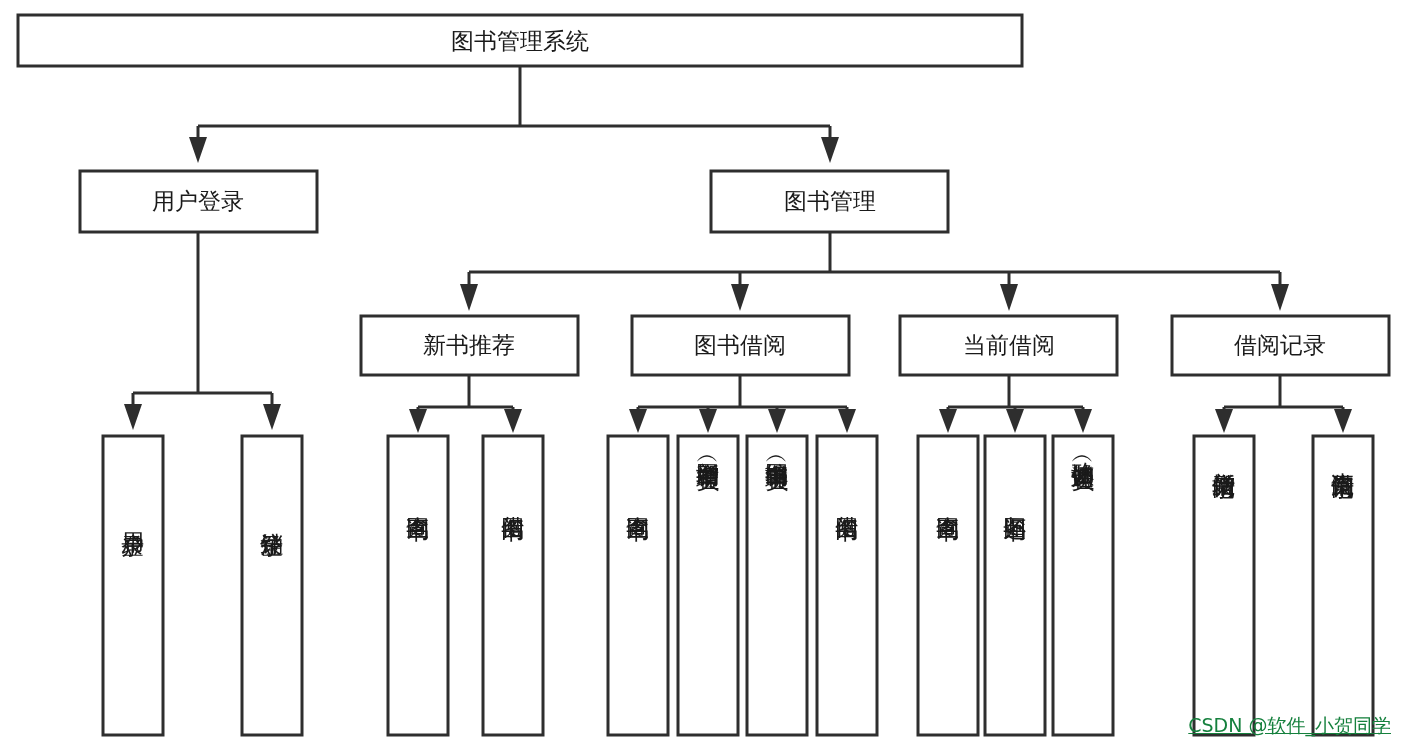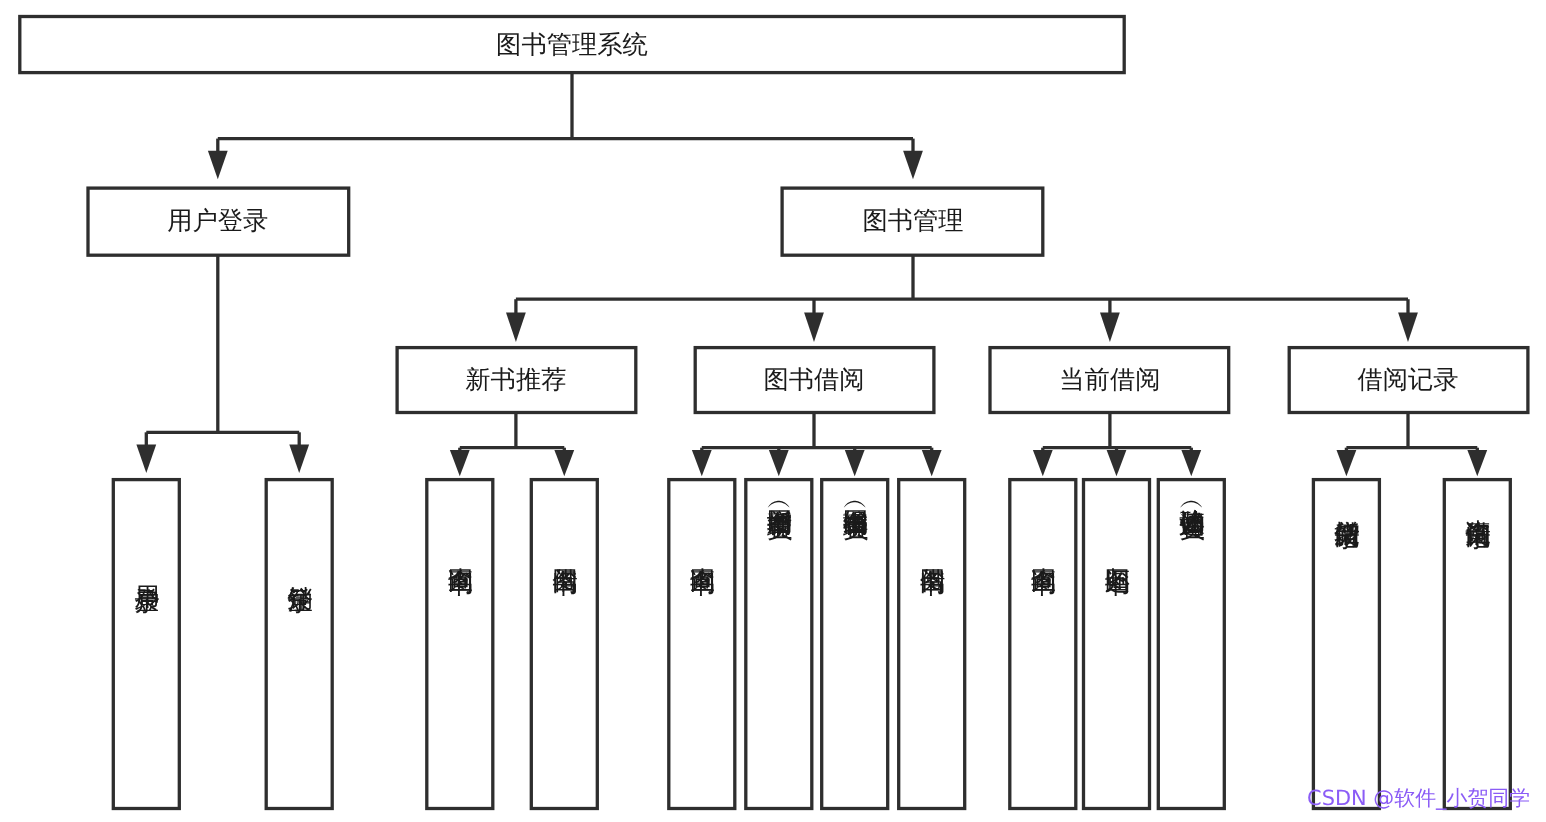--- a/index.html
+++ b/index.html
@@ -71,23 +71,24 @@
     letter-spacing: 1px;
     white-space: nowrap;
     text-align: left;
   }
   .watermark {
     position: absolute;
     right: 14px;
     bottom: 8px;
     font-family: "DejaVu Sans", "Liberation Sans", sans-serif;
     font-size: 19px;
-    color: #8b5cf6;
+    color: #15803d;
     white-space: nowrap;
     pointer-events: none;
+    text-decoration: underline;
   }
 </style>
 </head>
 <body>
 
 <div id="diagram-root">
 
   <svg class="diagram-svg" viewBox="0 0 1405 747" xmlns="http://www.w3.org/2000/svg">
 
     <rect class="node-box" x="18" y="15" width="1004" height="51"></rect>

